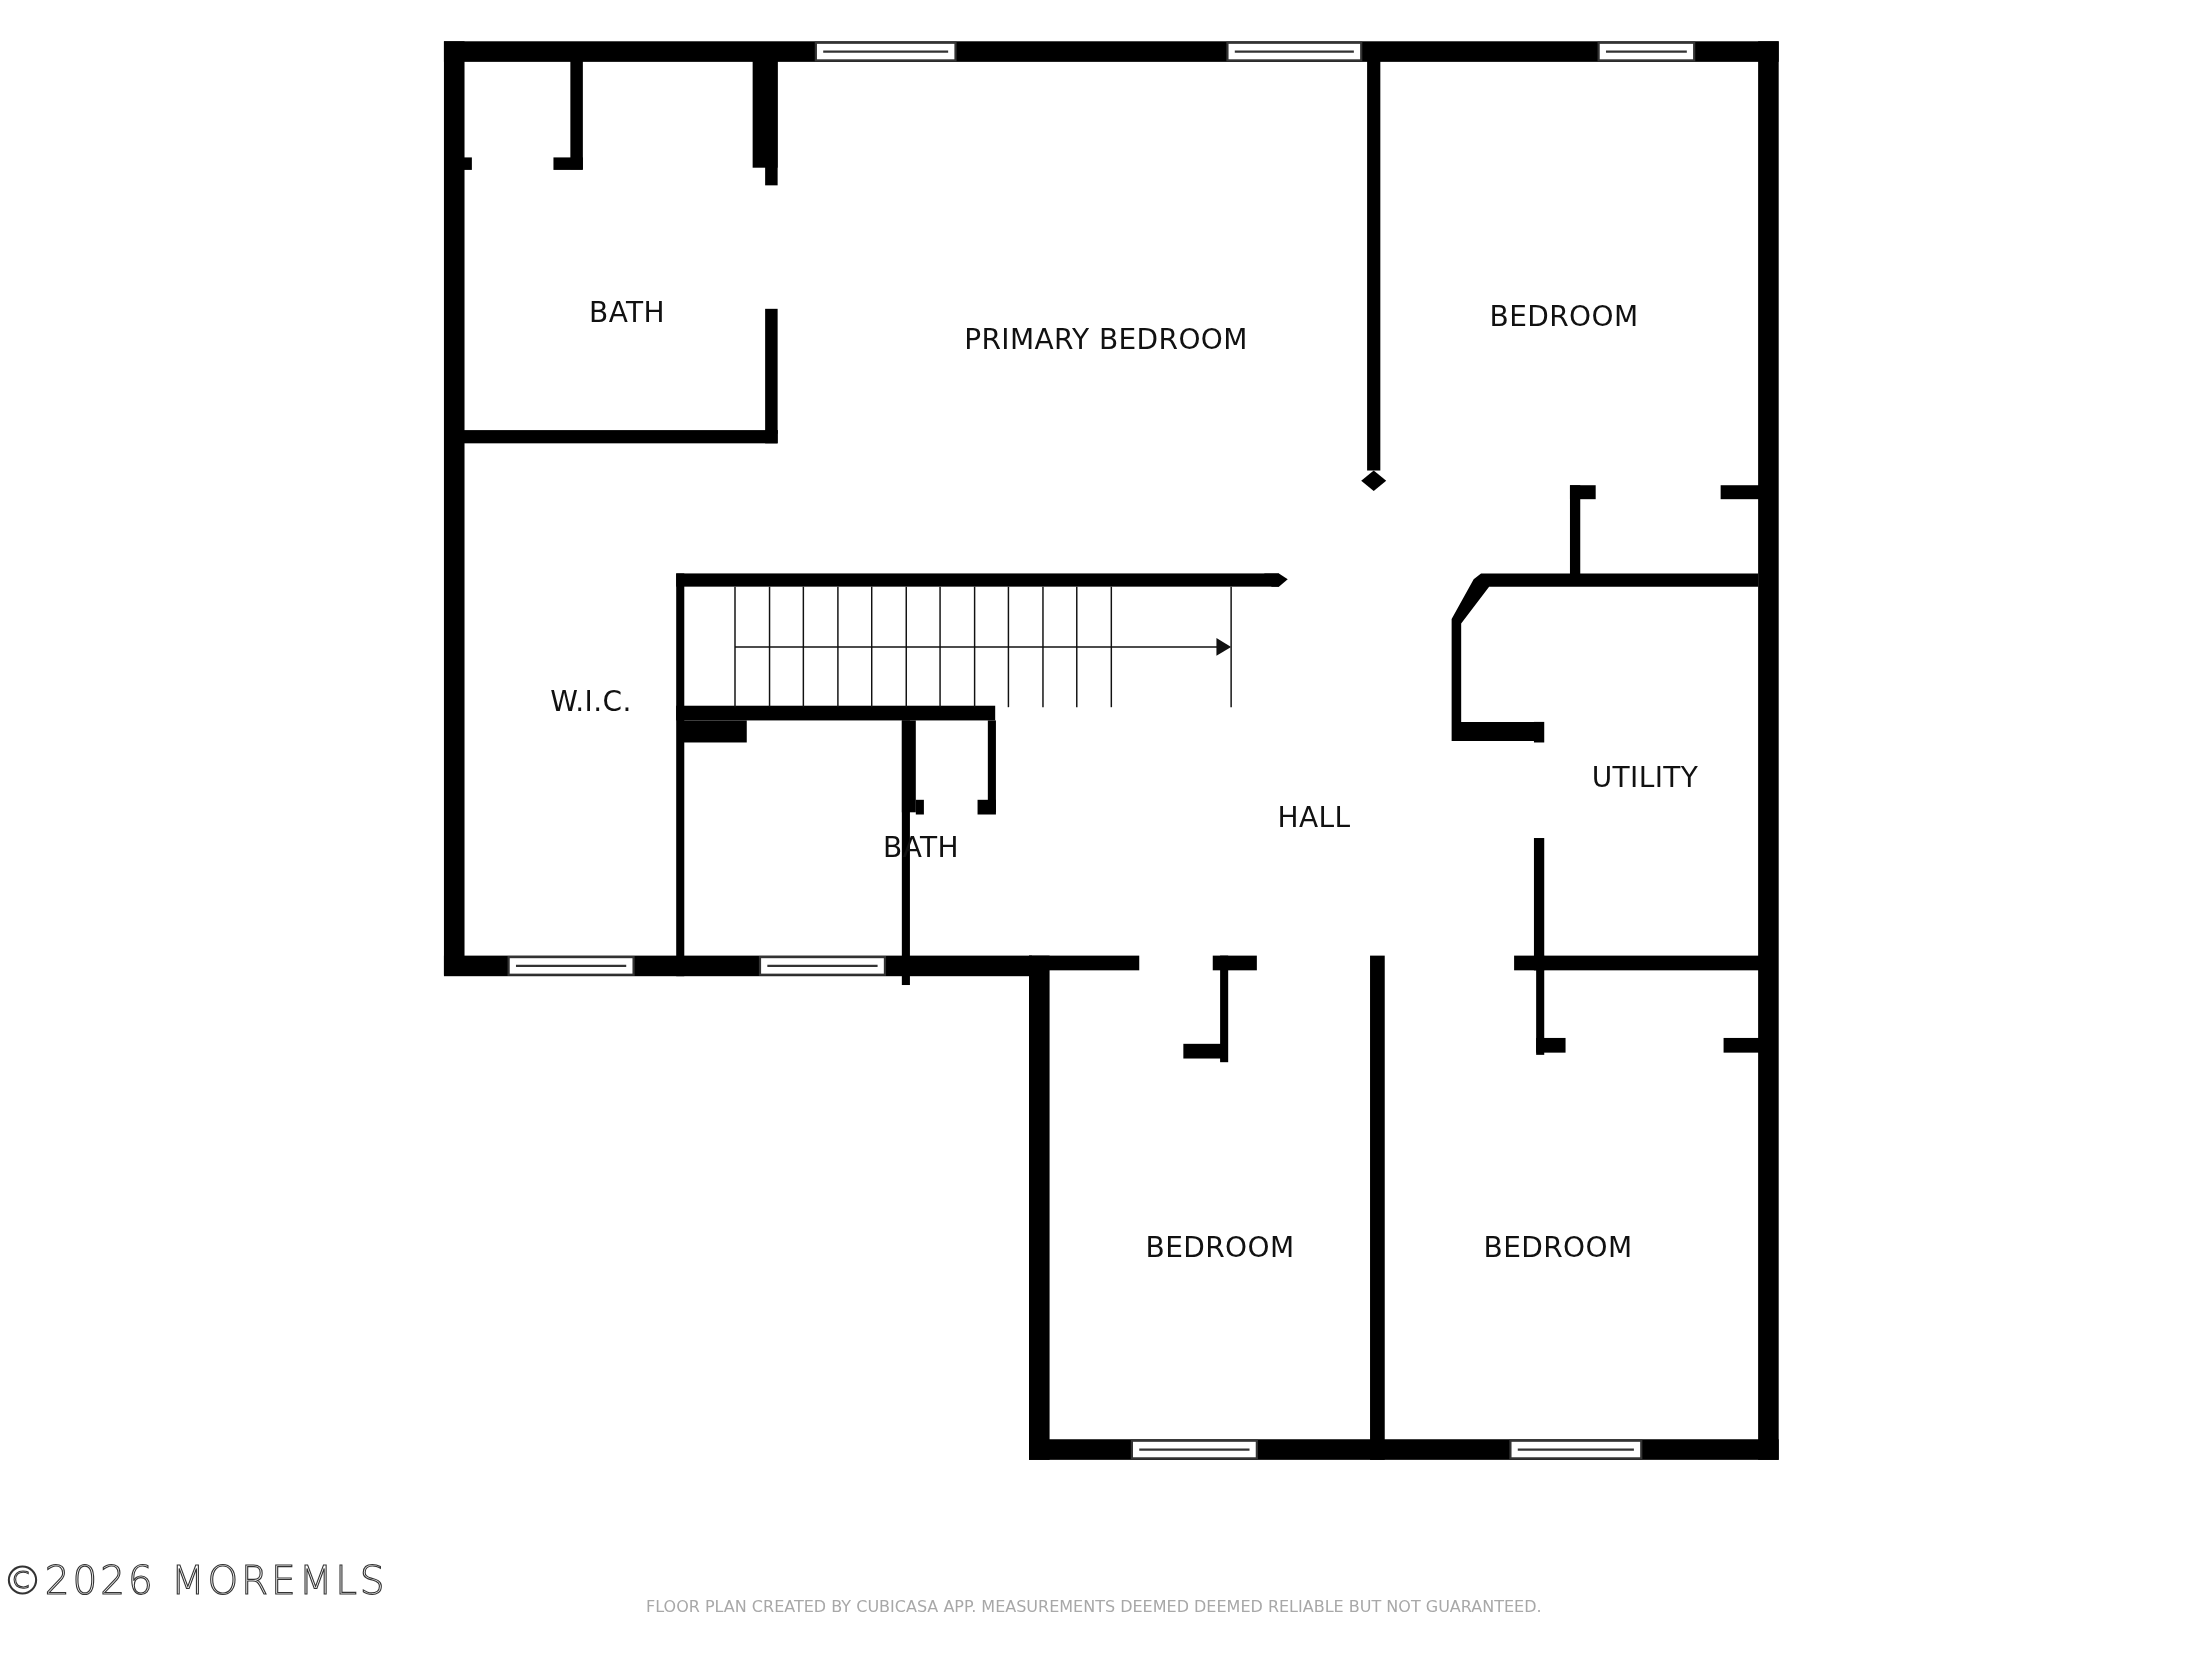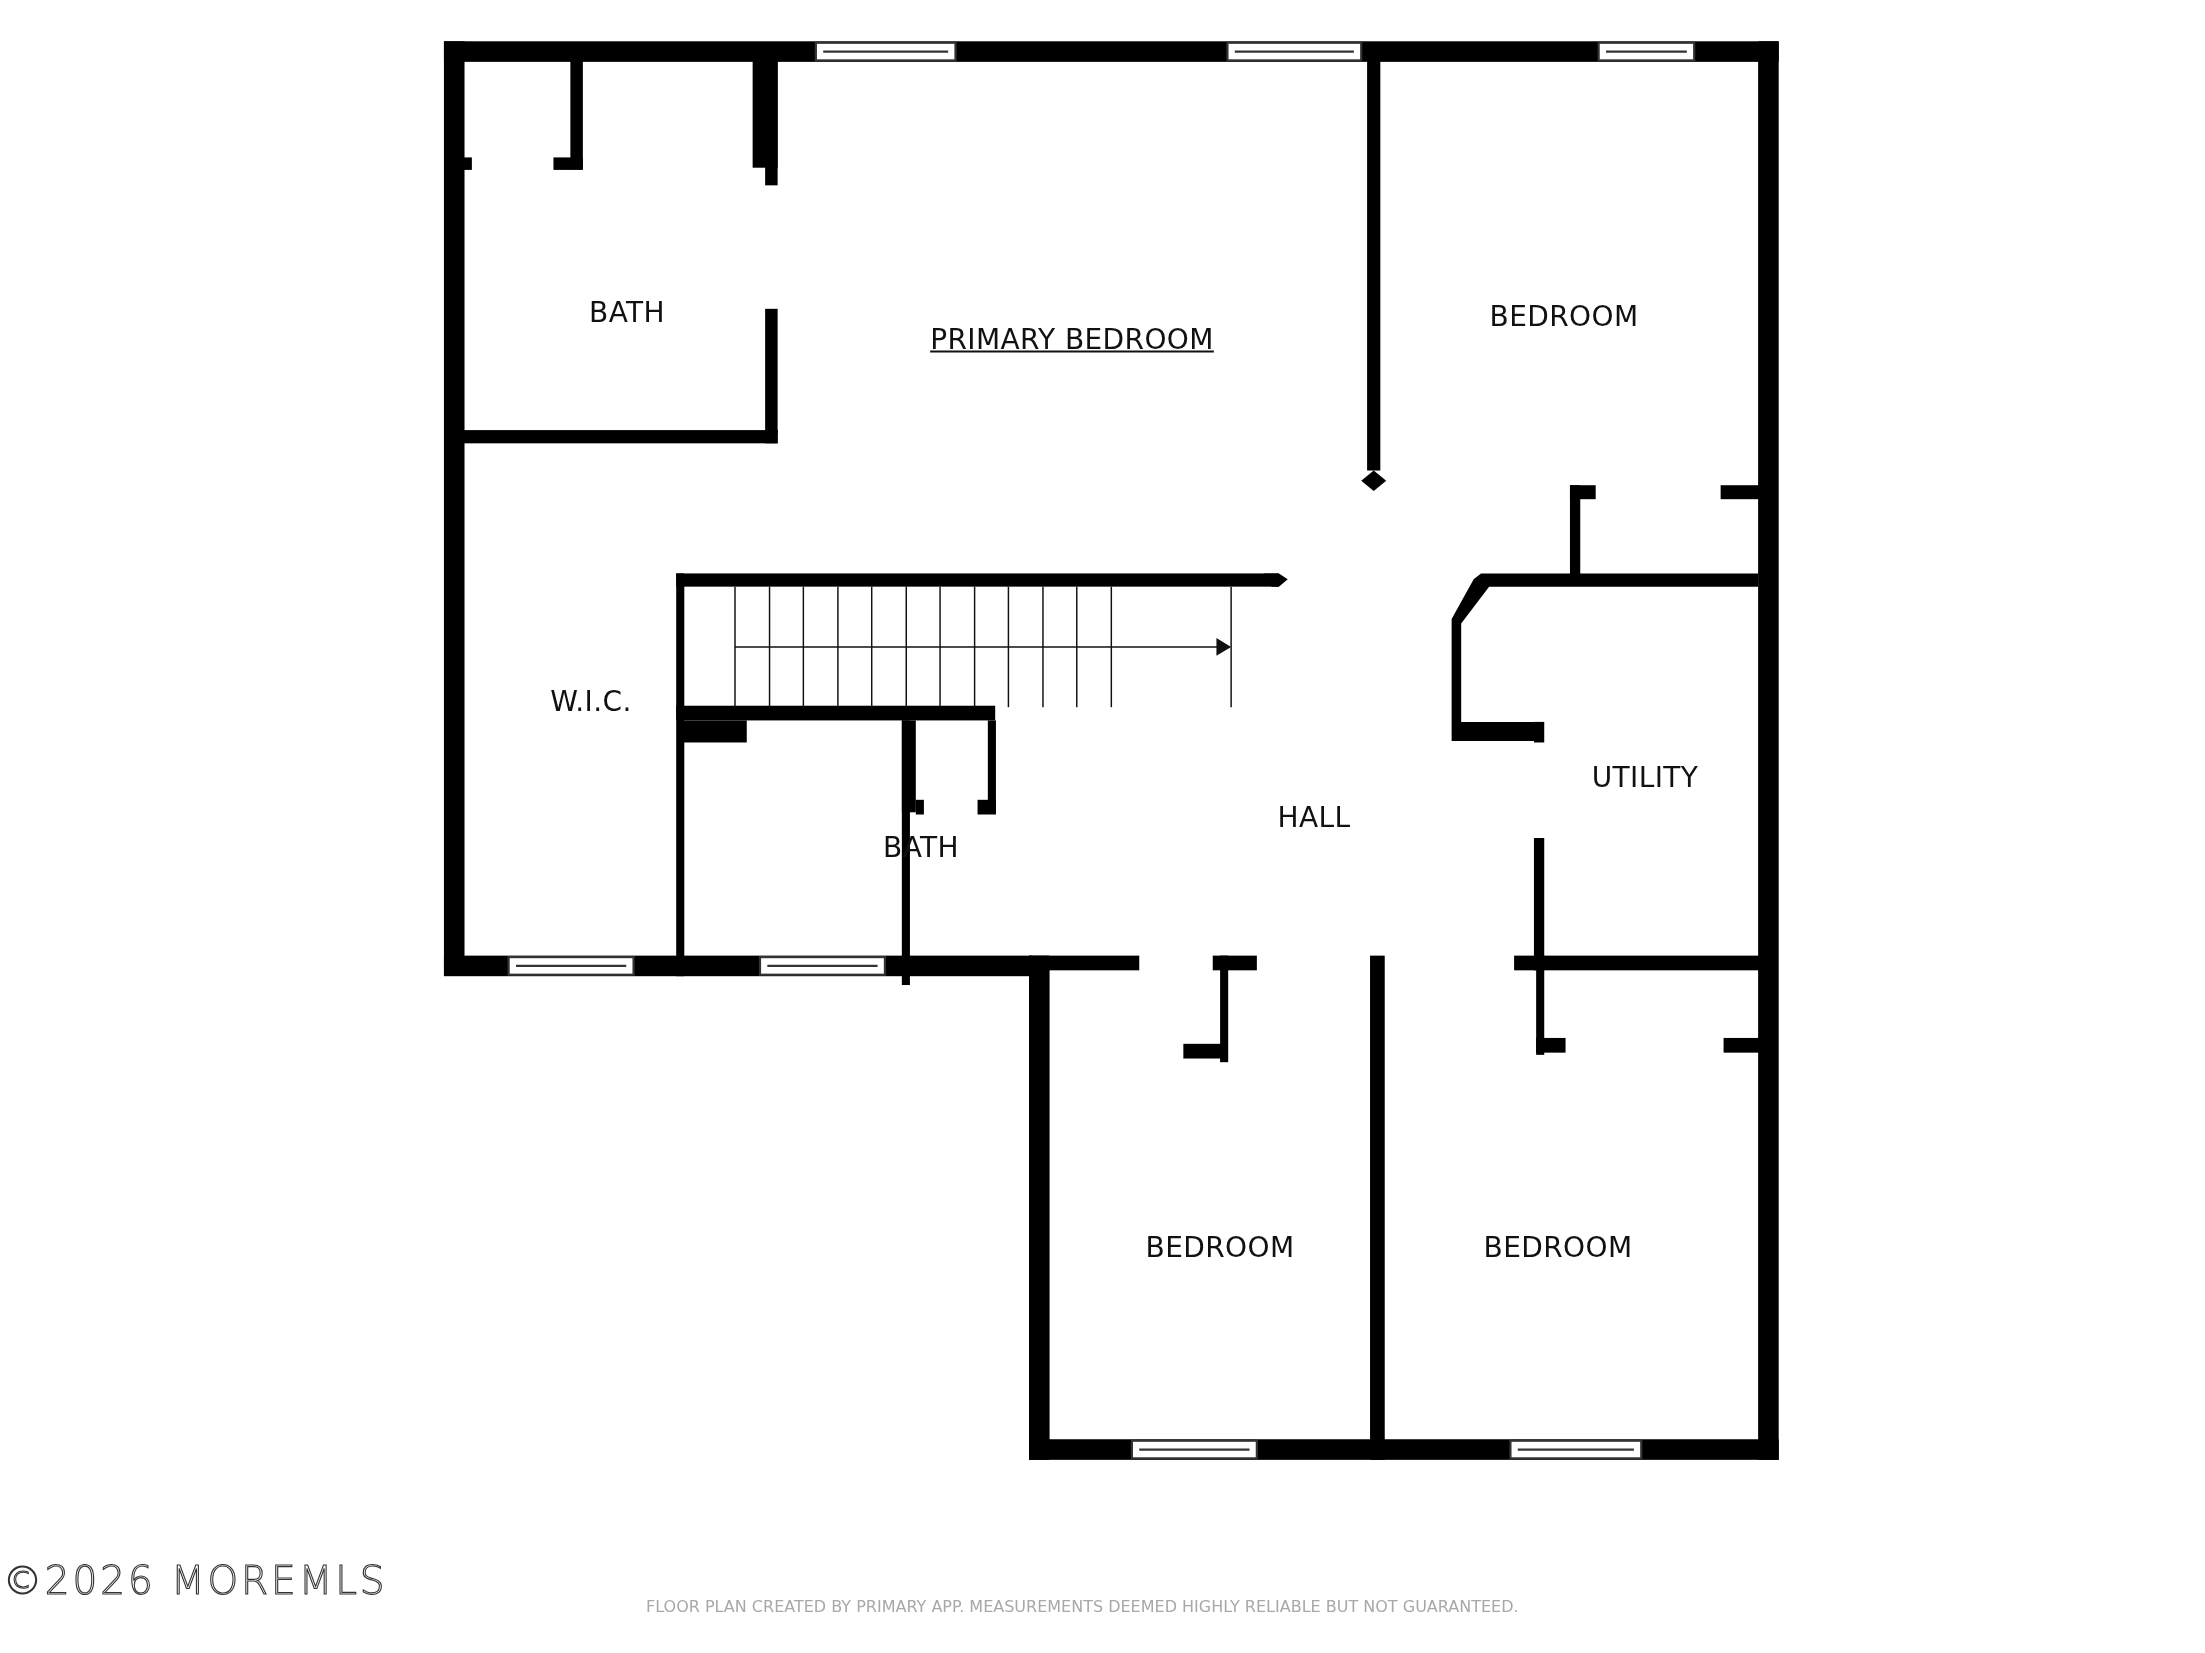--- a/index.html
+++ b/index.html
@@ -96,24 +96,24 @@
       <line x1="1419" y1="798" x2="1419" y2="962"></line>
     <line x1="1465" y1="798" x2="1465" y2="962"></line>
       <line x1="1512" y1="798" x2="1512" y2="962"></line>
     <line x1="1675" y1="798" x2="1675" y2="962"></line>
     <line x1="1000" y1="880" x2="1660" y2="880"></line>
     <polygon points="1655,868 1675,880 1655,892" fill="#111" stroke="none"></polygon>
   </g>
 </svg>
 
 <div class="room-label" style="left:627px;top:312px;">BATH</div>
-<div class="room-label" style="left:1072px;top:339px;text-decoration:underline;">PRIMARY BEDROOM</div>
+<div class="room-label" style="left:1106px;top:339px;">PRIMARY BEDROOM</div>
 <div class="room-label" style="left:1564px;top:316px;">BEDROOM</div>
 <div class="room-label" style="left:591px;top:701px;text-align:right;">W.I.C.</div>
 <div class="room-label" style="left:921px;top:847px;">BATH</div>
 <div class="room-label" style="left:1314px;top:800px;margin-top:17px;">HALL</div>
 <div class="room-label" style="left:1645px;top:777px;text-align:right;">UTILITY</div>
 <div class="room-label" style="left:1220px;top:1247px;">BEDROOM</div>
 <div class="room-label" style="left:1558px;top:1247px;">BEDROOM</div>
 
 <div class="watermark">©2026 MOREMLS</div>
-<div class="footer">FLOOR PLAN CREATED BY PRIMARY APP. MEASUREMENTS DEEMED HIGHLY RELIABLE BUT NOT GUARANTEED.</div>
+<div class="footer">FLOOR PLAN CREATED BY CUBICASA APP. MEASUREMENTS DEEMED DEEMED RELIABLE BUT NOT GUARANTEED.</div>
 
 
 </body></html>

